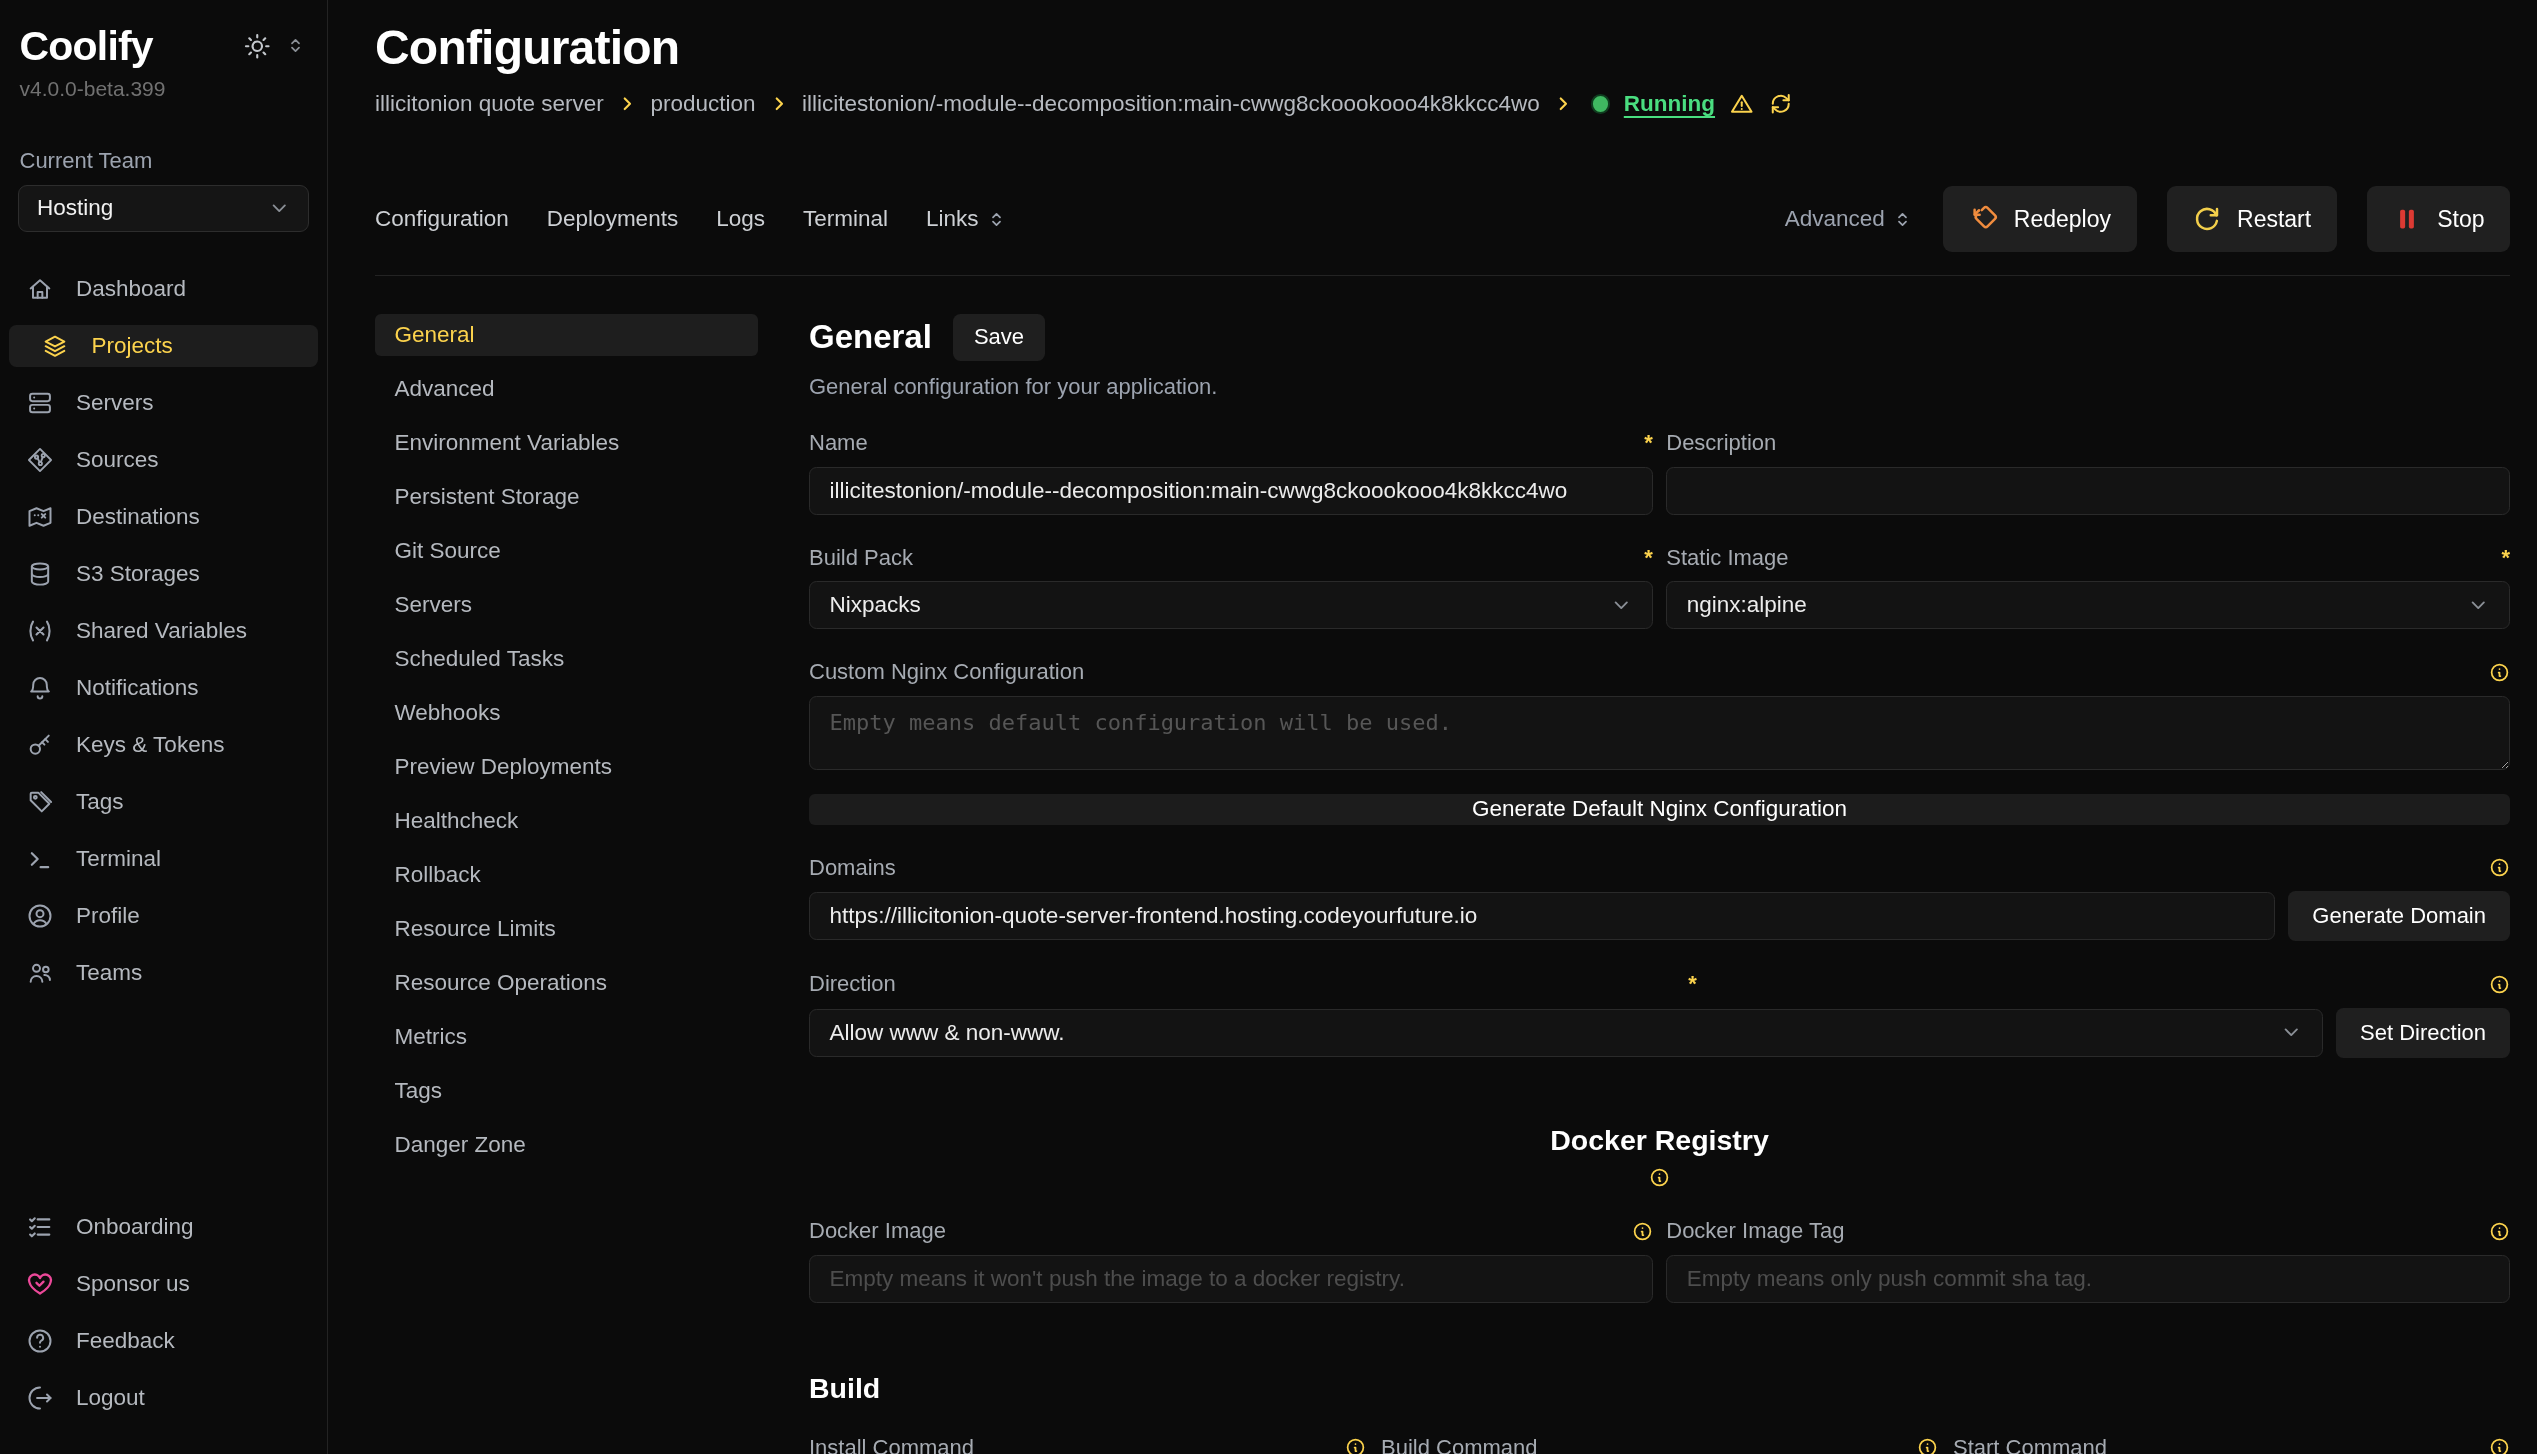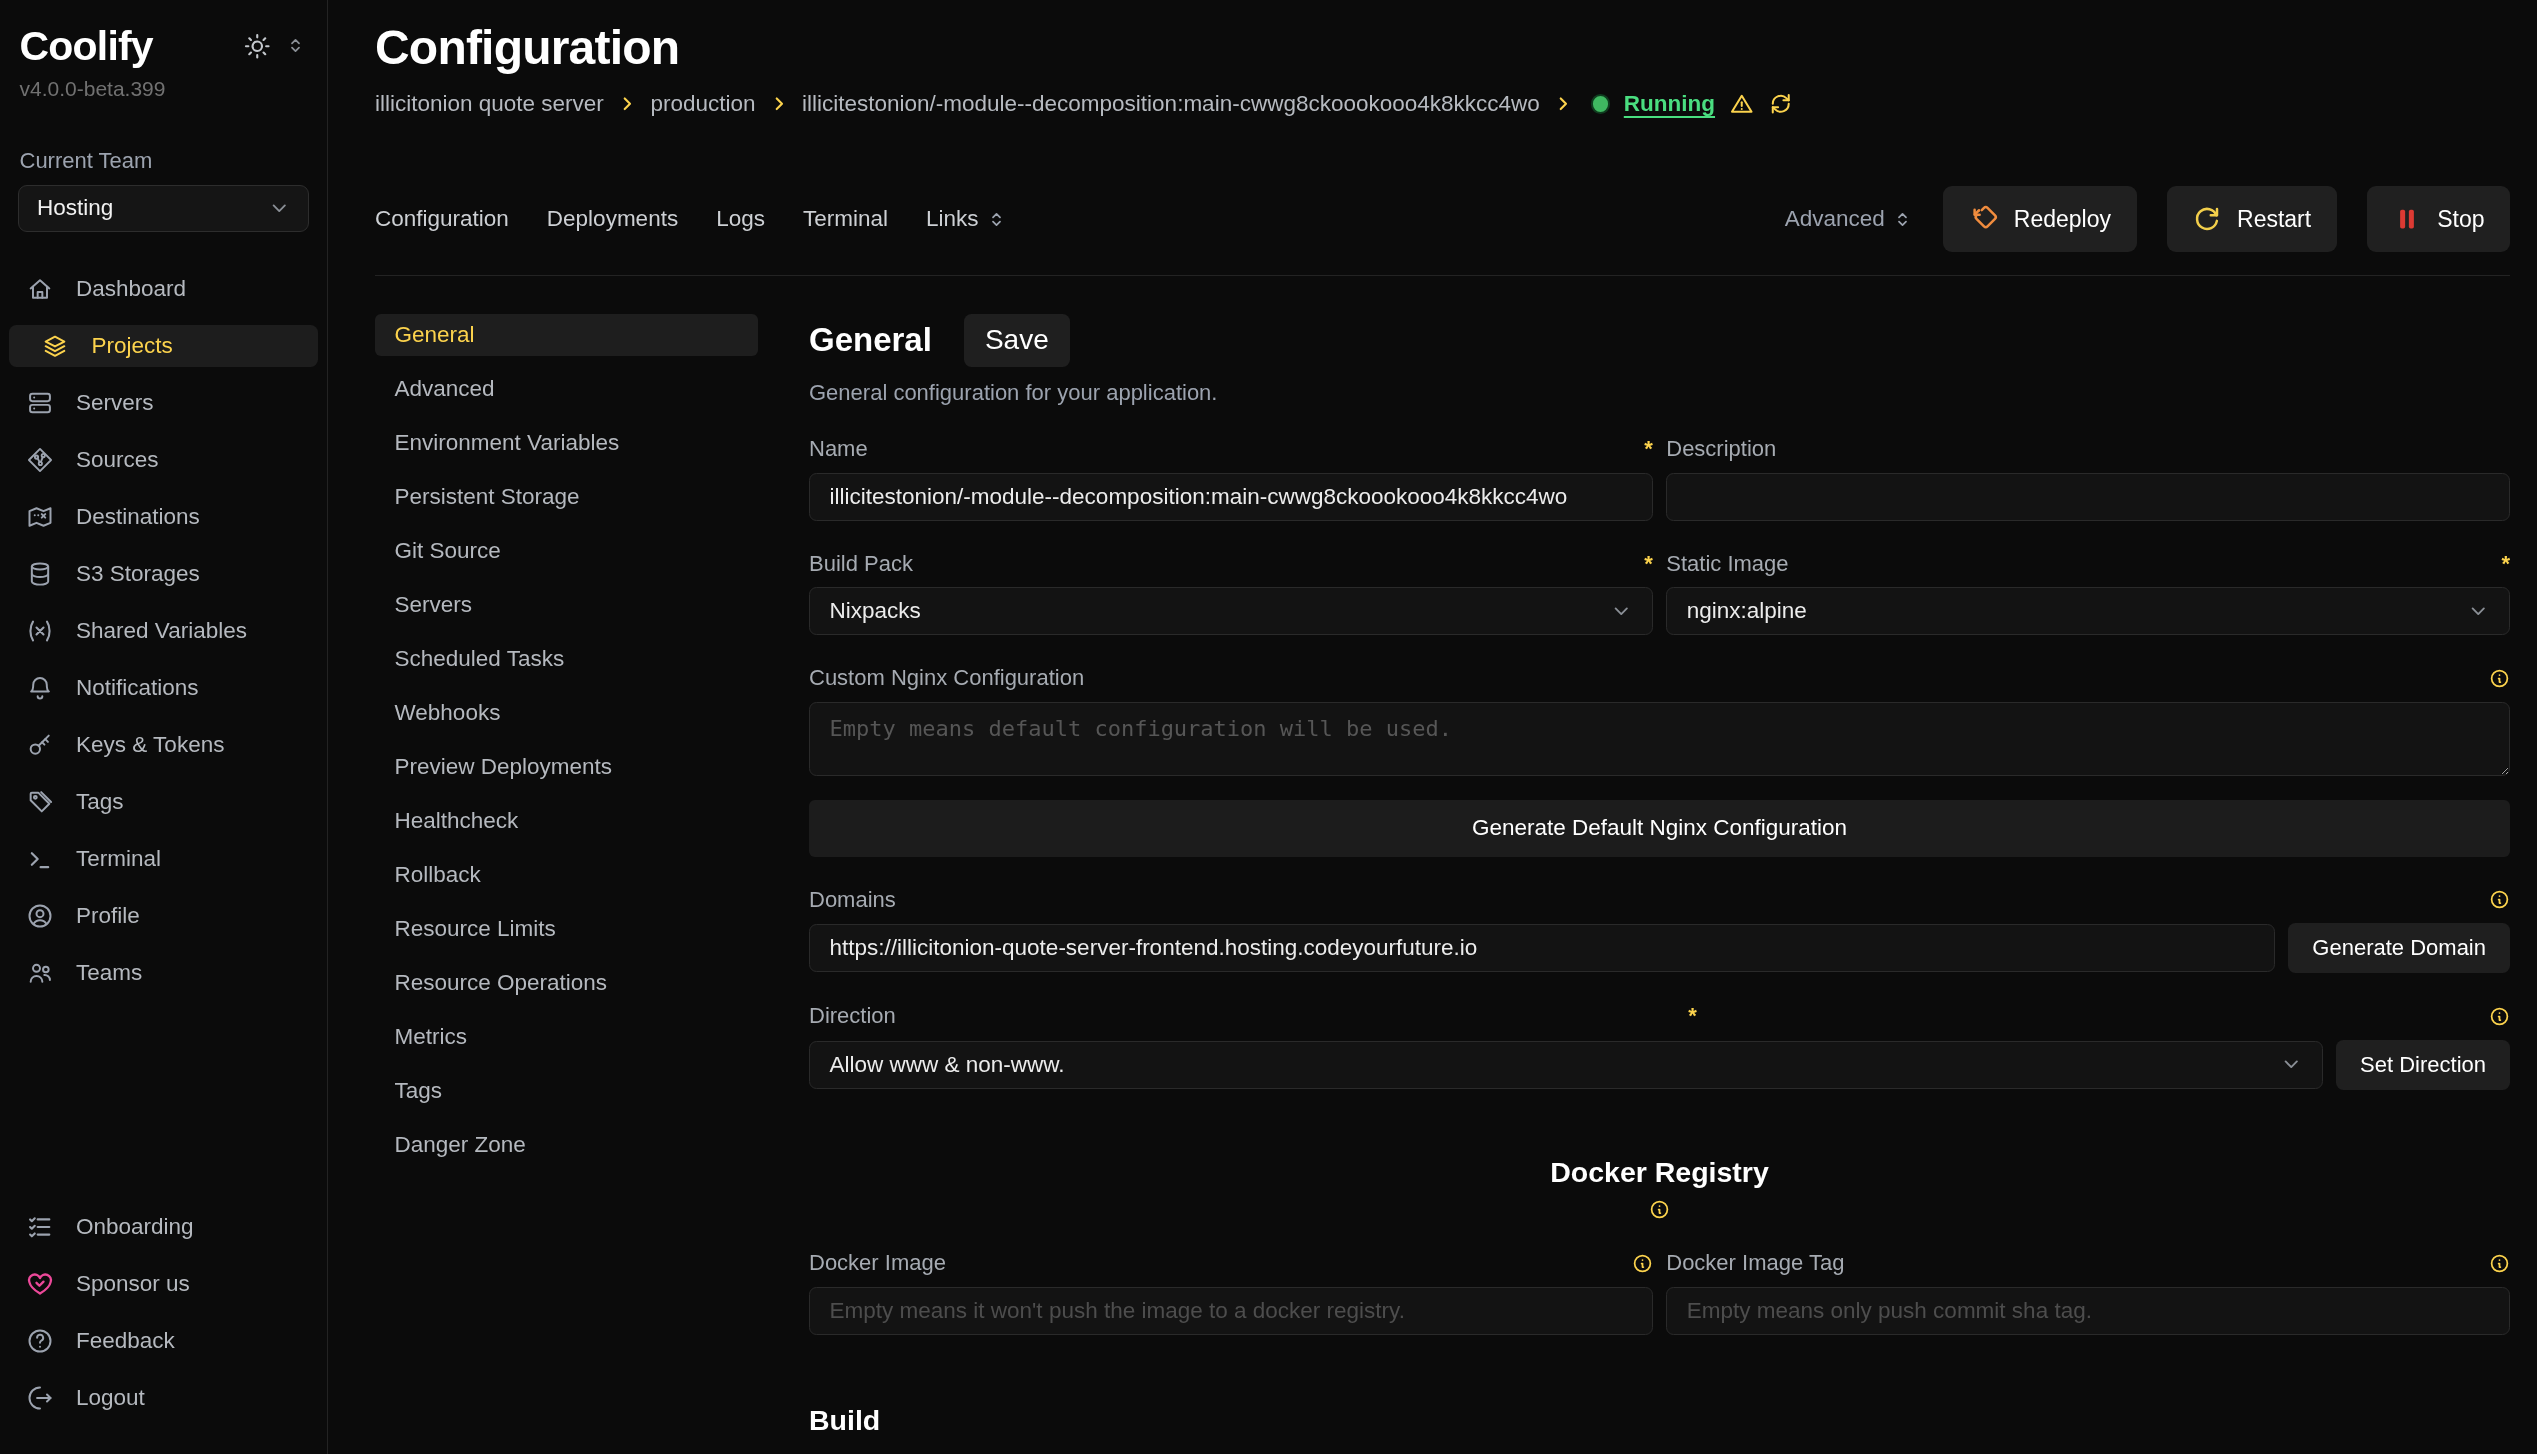--- a/index.html
+++ b/index.html
@@ -73,21 +73,21 @@
   .subnav-item {
     height:42px; display:flex; align-items:center; padding:0 19.5px; border-radius:6px;
     font-size:22.5px; color:#b5b9bf; cursor:pointer;
   }
   .subnav-item.active { background:#1e1e1e; color:#fcd34d; }
 
   .form-col { flex:1; margin-left:51px; min-width:0; }
   .section-head { display:flex; align-items:center; gap:21px; }
   .h2 { font-size:33px; font-weight:800; }
   .h3 { font-size:28.5px; font-weight:800; display:flex; align-items:center; gap:10.5px; }
-  .save-btn { background:#1f1f1f; border:none; border-radius:7.5px; padding:10.5px 21px; color:#fff; font-size:28px; font-family:inherit; cursor:pointer;margin-left:11px; }
+  .save-btn { background:#1f1f1f; border:none; border-radius:7.5px; padding:10.5px 21px; color:#fff; font-size:22px; font-family:inherit; cursor:pointer; }
   .section-sub { color:#9ca3af; font-size:22px; margin-top:13.5px; }
 
   .label-row { display:flex; align-items:center; margin:30px 0 10.5px; font-size:22px; color:#a6abb2;justify-content:space-between; }
   .req { color:#fcd34d; font-weight:700; }
   .info-icon { width:21px; height:21px; color:#fcd34d; display:inline-flex; flex-shrink:0; }
 
   .grid2 { display:grid; grid-template-columns:1fr 1fr; column-gap:13.5px; }
   .grid3 { display:grid; grid-template-columns:1fr 1fr 1fr; column-gap:15px; }
 
   input.field, .select {
@@ -98,21 +98,21 @@
   .select { display:flex; align-items:center; justify-content:space-between; cursor:pointer; }
   .select .chev { width:22.5px; height:22.5px; color:#8a8f96; flex-shrink:0; }
   textarea.field {
     width:100%; height:74px; background:#131313; border:1.5px solid #2a2a2a; border-radius:7.5px;
     padding:13.5px 19.5px; font-size:22px; color:#ececec; resize:both;
     font-family:"DejaVu Sans Mono","Liberation Mono",monospace;
   }
   textarea.field::placeholder { color:#565656; }
 
   .wide-btn {
-    margin-top:21px; width:100%; height:57px; background:#1c1c1c; border:none; border-radius:6px;
+    margin-top:21px; width:100%; height:31px; background:#1c1c1c; border:none; border-radius:6px;
     color:#fff; font-size:22.5px; font-family:inherit; cursor:pointer;
   }
   .inline-row { display:flex; gap:13.5px; align-items:center; }
   .inline-row .grow { flex:1; min-width:0; }
   .side-btn { flex-shrink:0; background:#1f1f1f; border:none; border-radius:7.5px; height:50px; padding:0 24px; color:#fff; font-size:22px; font-family:inherit; cursor:pointer; }
 
   .docker-head { margin-top:66px;flex-direction:column; }
   .build-head { margin-top:69px; }
 </style>
 </head>

